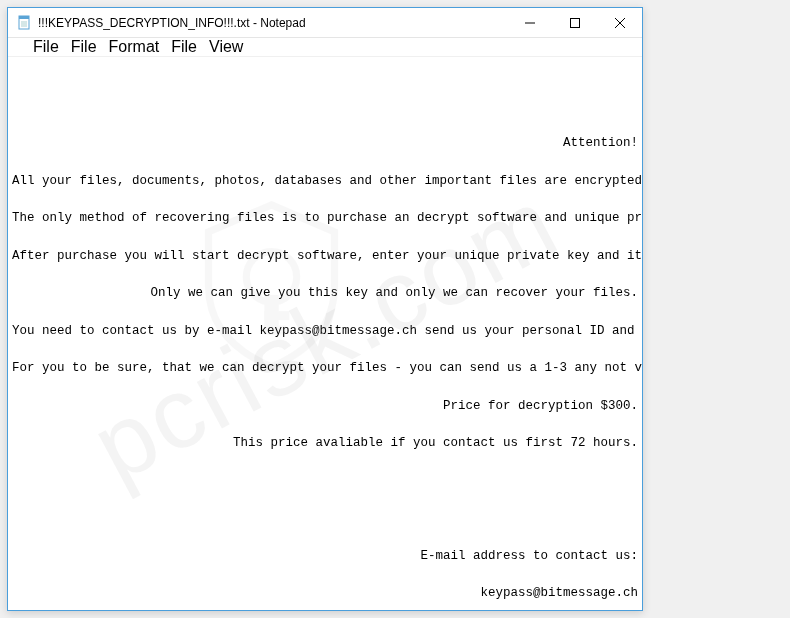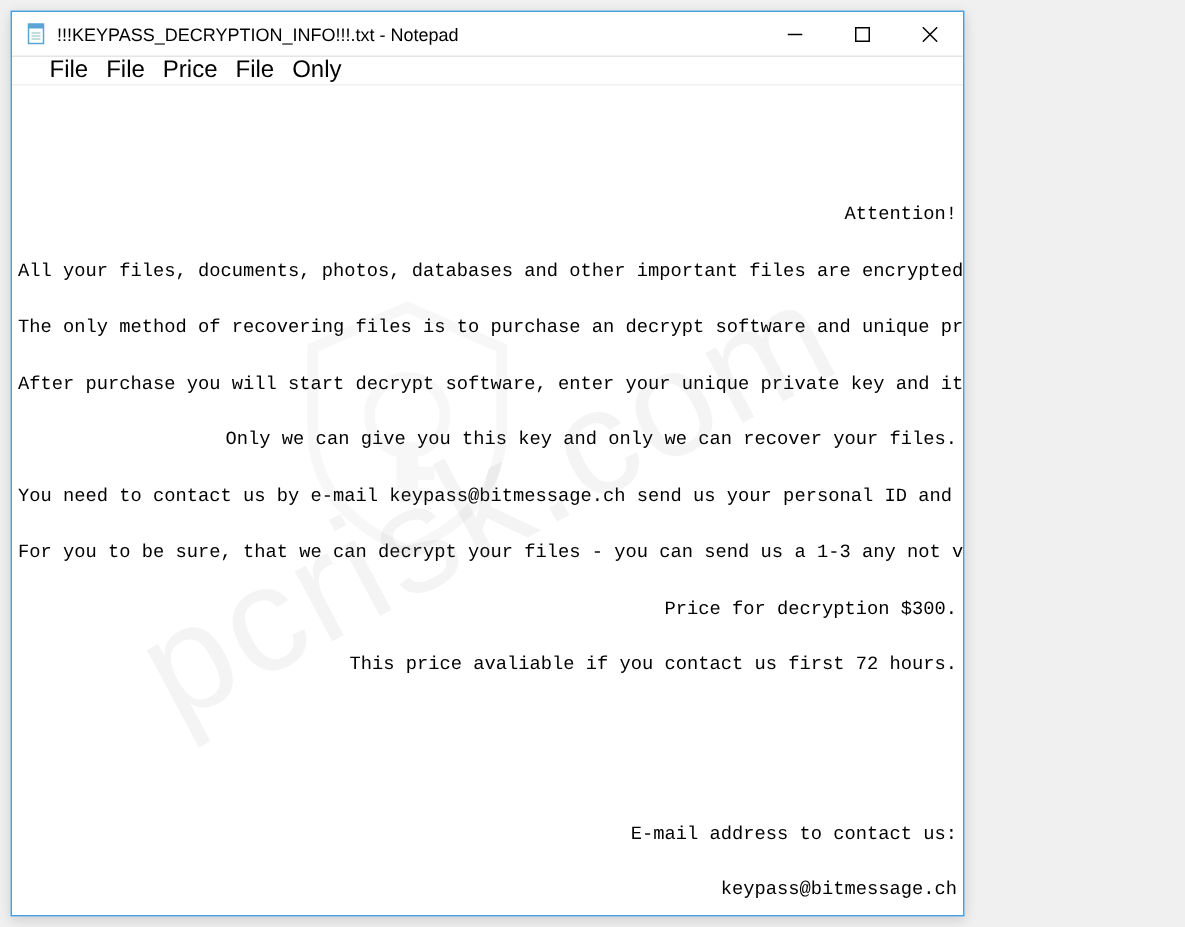--- a/index.html
+++ b/index.html
@@ -144,23 +144,23 @@
         <svg width="10" height="10">
             <line x1="0" y1="0" x2="10" y2="10" stroke="#000" stroke-width="1"></line>
             <line x1="10" y1="0" x2="0" y2="10" stroke="#000" stroke-width="1"></line>
           </svg>
       </div>
     </div>
   </div>
   <div class="menubar">
     <span class="menu-item">File</span>
     <span class="menu-item">File</span>
-    <span class="menu-item">Price</span>
+    <span class="menu-item">Format</span>
     <span class="menu-item">File</span>
-    <span class="menu-item">Only</span>
+    <span class="menu-item">View</span>
   </div>
   <div class="content">
     <div class="watermark-logo">
       <svg width="180" height="180" viewBox="0 0 100 100">
         <path d="M50 5 L85 20 L85 50 Q85 80 50 95 Q15 80 15 50 L15 20 Z" fill="none" stroke="#888" stroke-width="4"></path>
         <circle cx="50" cy="45" r="14" fill="none" stroke="#888" stroke-width="4"></circle>
         <rect x="46" y="55" width="8" height="22" fill="#888"></rect>
         <rect x="46" y="64" width="14" height="5" fill="#888"></rect>
         <rect x="46" y="72" width="12" height="5" fill="#888"></rect>
       </svg>

